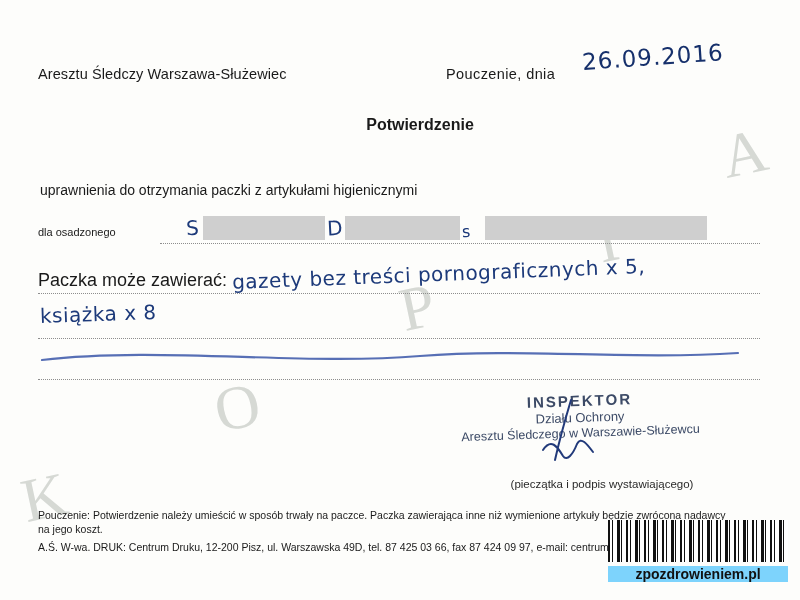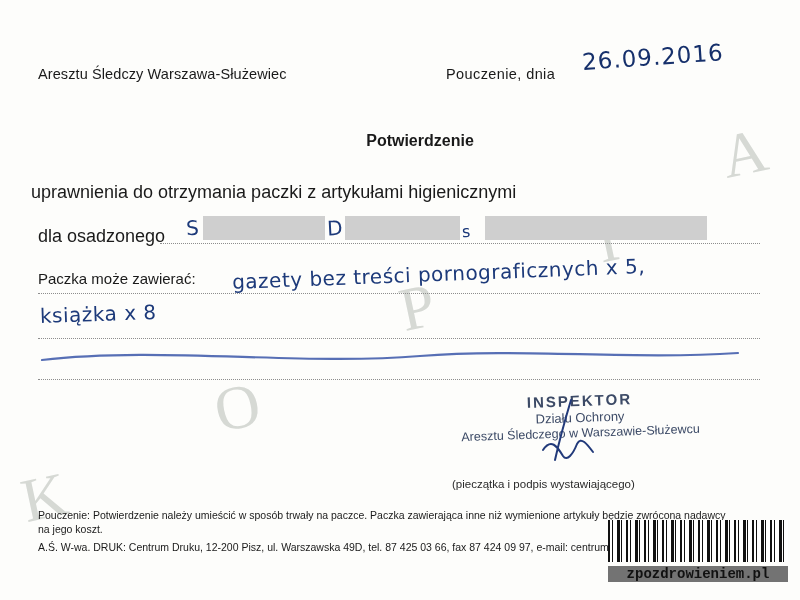--- a/index.html
+++ b/index.html
@@ -57,44 +57,44 @@
     font-size: 23px;
     color: #16306b;
     transform: rotate(-4deg);
     letter-spacing: 1px;
     white-space: nowrap;
   }
 
   
   .title {
     position: absolute;
-    left: 0; top: 132px;
+    left: 0; top: 116px;
     width: 800px;
     text-align: center;
     font-size: 16px;
     font-weight: bold;
     padding-left: 40px;
     box-sizing: border-box;
   }
 
   
   .line1 {
     position: absolute;
-    left: 31px; top: 182px;
+    left: 40px; top: 182px;
+    font-size: 14px;
+  }
+  .line2-label {
+    position: absolute;
+    left: 38px; top: 226px;
+    font-size: 11px;
+  }
+  .line3-label {
+    position: absolute;
+    left: 38px; top: 270px;
     font-size: 18px;
-  }
-  .line2-label {
-    position: absolute;
-    left: 38px; top: 226px;
-    font-size: 18px;
-  }
-  .line3-label {
-    position: absolute;
-    left: 38px; top: 270px;
-    font-size: 15px;
   }
 
   
   .redact {
     position: absolute;
     background: #cfcfcf;
     border: 0;
   }
   .r1 { left: 203px; top: 216px; width: 122px; height: 24px; }
   .r2 { left: 345px; top: 216px; width: 115px; height: 24px; }
@@ -162,20 +162,21 @@
   .signature {
     position: absolute;
     left: 523px; top: 398px;
     width: 90px; height: 70px;
     pointer-events: none;
   }
   .sig-caption {
     position: absolute;
     left: 452px; top: 478px;
     width: 300px;
+    text-align: center;
     font-size: 11.5px;
     color: #2a2a2a;
   }
 
   
   .foot-note {
     position: absolute;
     left: 38px; top: 508px;
     width: 700px;
     font-size: 10.5px;
@@ -202,22 +203,21 @@
     );
   }
   .site-tag {
     position: absolute;
     right: 12px; top: 566px;
     width: 180px;
     text-align: center;
     font-size: 14px;
     font-weight: bold;
     color: #111;
-    background: #737373;
-    font-family: Liberation Mono, monospace;
+    background: #7dd3fc;
   }
 </style>
 </head>
 <body>
 
 <div id="page">
 
   <div class="wm wm-a">A</div>
   <div class="wm wm-i">I</div>
   <div class="wm wm-p">P</div>

